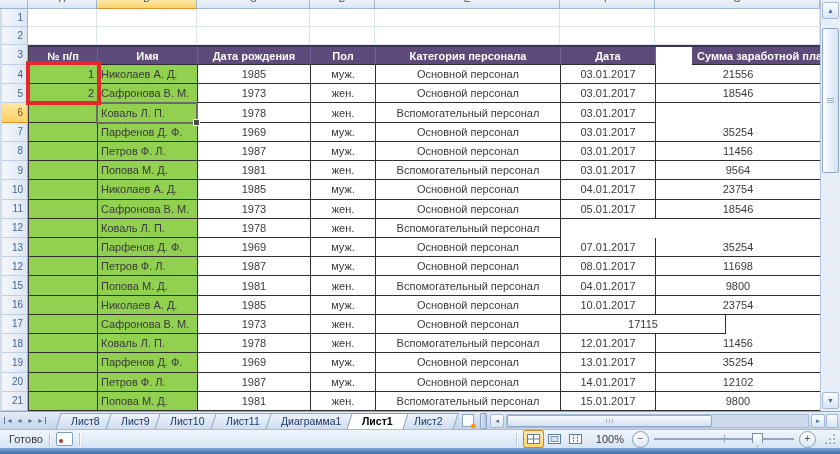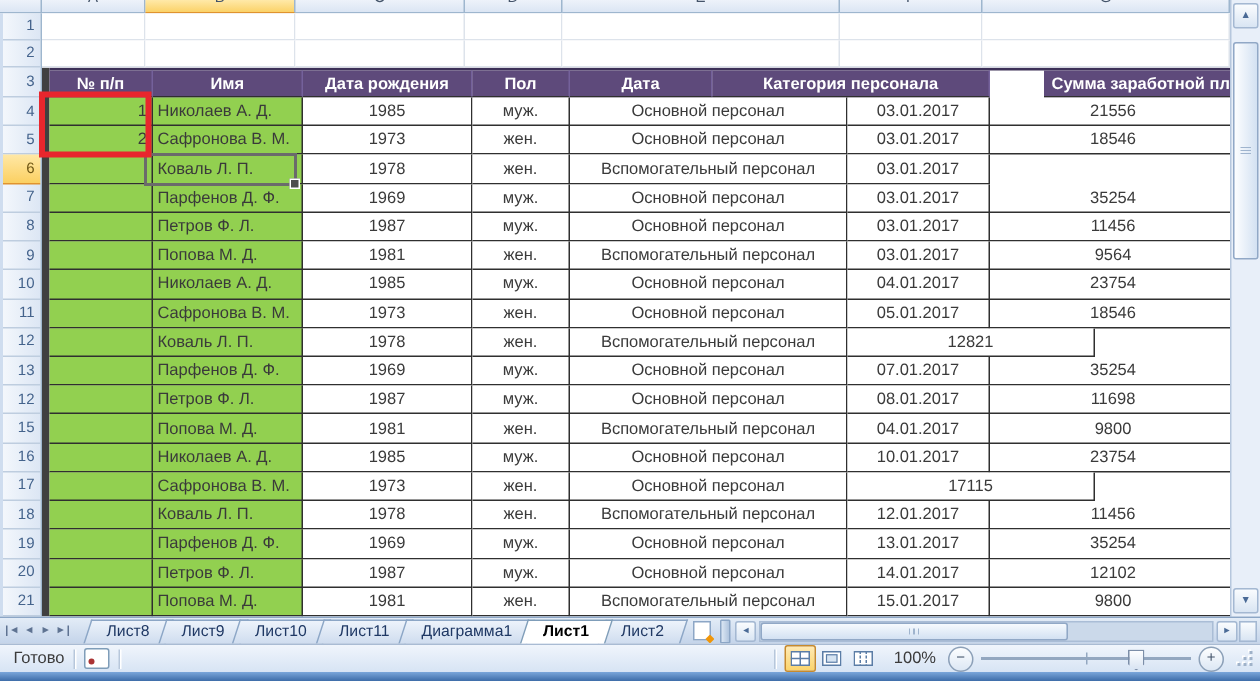--- a/index.html
+++ b/index.html
@@ -22,21 +22,21 @@
   .rh{box-sizing:border-box;display:flex;align-items:center;justify-content:flex-end;
       padding-right:4px;border-bottom:1px solid #BECDDF;font-size:10px;color:#44638C;}
   .rh.hl{background:linear-gradient(#FFE8A6,#FBD062);color:#6F5614;border-bottom:1px solid #E0932F;}
 
   
   #grid{position:absolute;left:28px;top:9px;width:792px;height:402px;overflow:hidden;background:#fff;}
   .row{display:flex;}
   .cell{box-sizing:border-box;display:flex;align-items:center;justify-content:center;
         overflow:hidden;white-space:nowrap;flex:0 0 auto;color:#3A3A3A;}
   .sprow .cell{border-right:1px solid #DDE3EB;border-bottom:1px solid #DDE3EB;background:#fff;}
-  #table-block{border-left:5px solid #404040;}
+  #table-block{border-left:1px solid #404040;}
   .hrow{height:20px;box-sizing:border-box;border-top:2px solid #3C3057;}
   .hcell{background:#5E4A7B;color:#FFFFFF;font-weight:bold;border-right:1px solid #74619B;
          border-bottom:1px solid #2F2F2F;height:18px;}
   .hcell.al-l{justify-content:flex-start;padding-left:5px;margin-left:36px;}
   .dcell{border-right:1px solid #2F2F2F;border-bottom:1px solid #2F2F2F;background:#fff;}
   .dcell.green{background:#92D050;}
   .dcell.al-l{justify-content:flex-start;padding-left:3px;}
   .dcell.al-r{justify-content:flex-end;padding-right:3px;}
 
   
@@ -205,22 +205,22 @@
           <div class="cell" style="width: 95px; height: 18px;"></div>
           <div class="cell" style="width: 165px; height: 18px;"></div>
         </div>
       </div>
     <div id="table-block">
       <div id="table-header-row" class="row hrow">
           <div class="cell hcell" style="width: 69px;">№ п/п</div>
           <div class="cell hcell" style="width: 100px;">Имя</div>
           <div class="cell hcell" style="width: 113px;">Дата рождения</div>
           <div class="cell hcell" style="width: 65px;">Пол</div>
+          <div class="cell hcell" style="width: 185px;">Категория персонала</div>
           <div class="cell hcell" style="width: 95px;">Дата</div>
-          <div class="cell hcell" style="width: 185px;">Категория персонала</div>
           <div class="cell hcell al-l" style="width: 165px;">Сумма заработной платы</div>
         </div>
       <div id="data-rows">
           <div class="row" style="height: 19.22px;">
             <div class="cell dcell green al-r" style="width: 69px;">1</div>
             <div class="cell dcell green al-l" style="width: 100px;">Николаев А. Д.</div>
             <div class="cell dcell" style="width: 113px;">1985</div>
             <div class="cell dcell" style="width: 65px;">муж.</div>
             <div class="cell dcell" style="width: 185px;">Основной персонал</div>
             <div class="cell dcell" style="width: 95px;">03.01.2017</div>
@@ -287,21 +287,20 @@
             <div class="cell dcell" style="width: 185px;">Основной персонал</div>
             <div class="cell dcell" style="width: 95px;">05.01.2017</div>
             <div class="cell dcell" style="width: 165px;">18546</div>
           </div>
           <div class="row" style="height: 19.22px;">
             <div class="cell dcell green al-r" style="width: 69px;"></div>
             <div class="cell dcell green al-l" style="width: 100px;">Коваль Л. П.</div>
             <div class="cell dcell" style="width: 113px;">1978</div>
             <div class="cell dcell" style="width: 65px;">жен.</div>
             <div class="cell dcell" style="width: 185px;">Вспомогательный персонал</div>
-            <div class="cell dcell" style="width: 165px;">12821</div>
           </div>
           <div class="row" style="height: 19.22px;">
             <div class="cell dcell green al-r" style="width: 69px;"></div>
             <div class="cell dcell green al-l" style="width: 100px;">Парфенов Д. Ф.</div>
             <div class="cell dcell" style="width: 113px;">1969</div>
             <div class="cell dcell" style="width: 65px;">муж.</div>
             <div class="cell dcell" style="width: 185px;">Основной персонал</div>
             <div class="cell dcell" style="width: 95px;">07.01.2017</div>
             <div class="cell dcell" style="width: 165px;">35254</div>
           </div>

